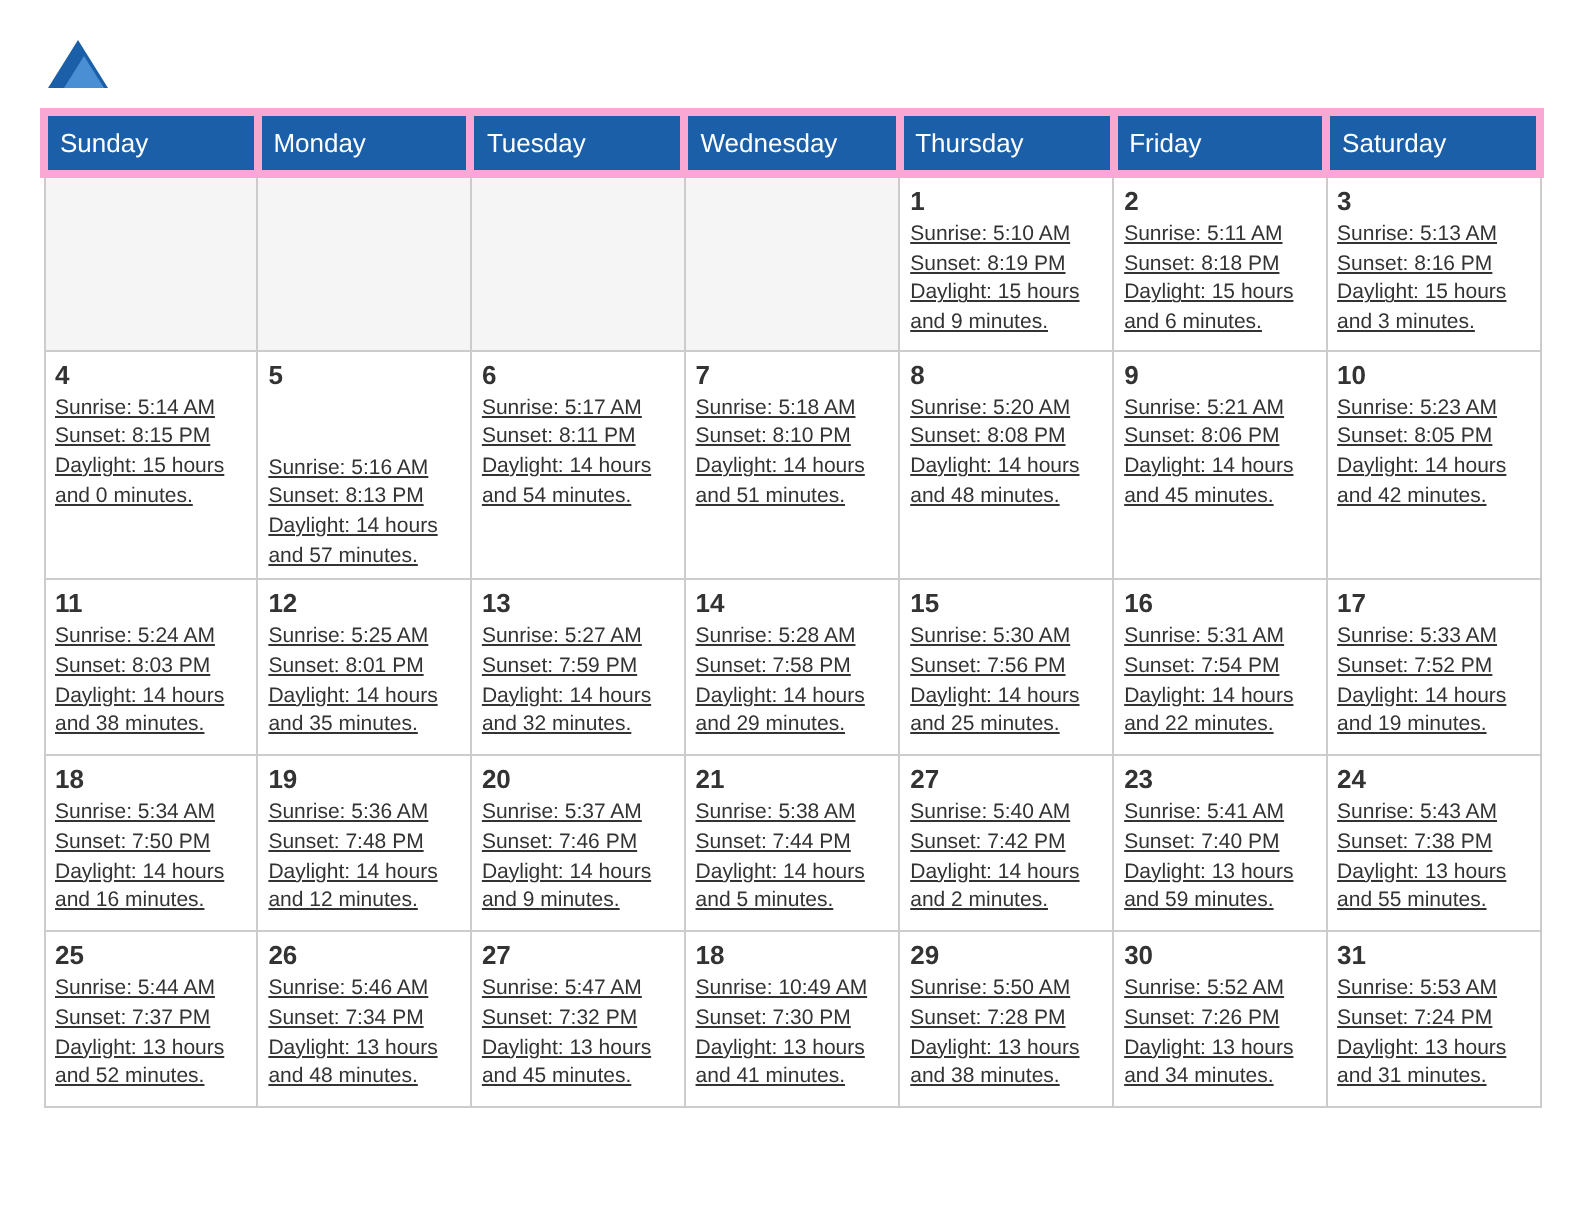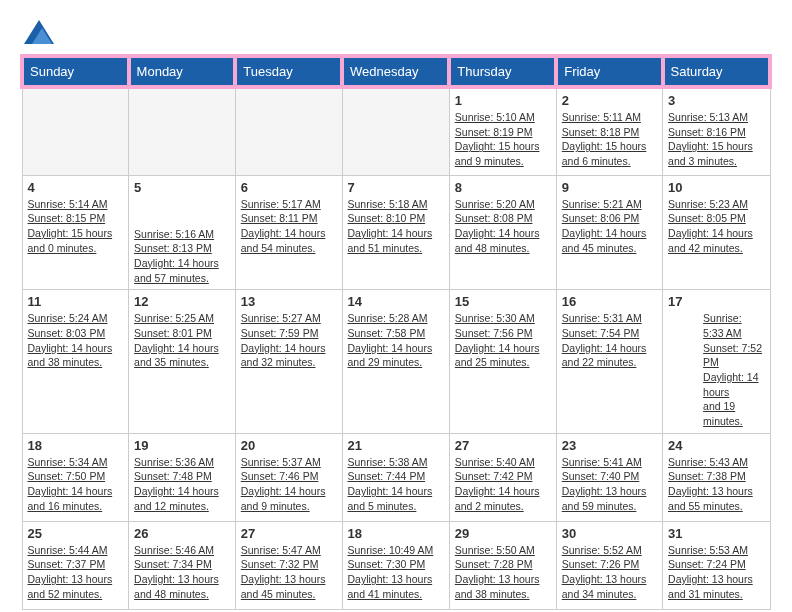--- a/index.html
+++ b/index.html
@@ -234,21 +234,21 @@
         </td>
         <td>
           <span class="day-number">16</span>
           <div class="day-info" style="white-space: pre-line;">Sunrise: 5:31 AM
 Sunset: 7:54 PM
 Daylight: 14 hours
 and 22 minutes.</div>
         </td>
         <td>
           <span class="day-number">17</span>
-          <div class="day-info" style="white-space: pre-line; margin-left: 35px;">Sunrise: 5:33 AM
+          <div class="day-info" style="white-space: pre-line;">Sunrise: 5:33 AM
 Sunset: 7:52 PM
 Daylight: 14 hours
 and 19 minutes.</div>
         </td>
       </tr>
       <tr>
         <td>
           <span class="day-number">18</span>
           <div class="day-info" style="white-space: pre-line;">Sunrise: 5:34 AM
 Sunset: 7:50 PM

